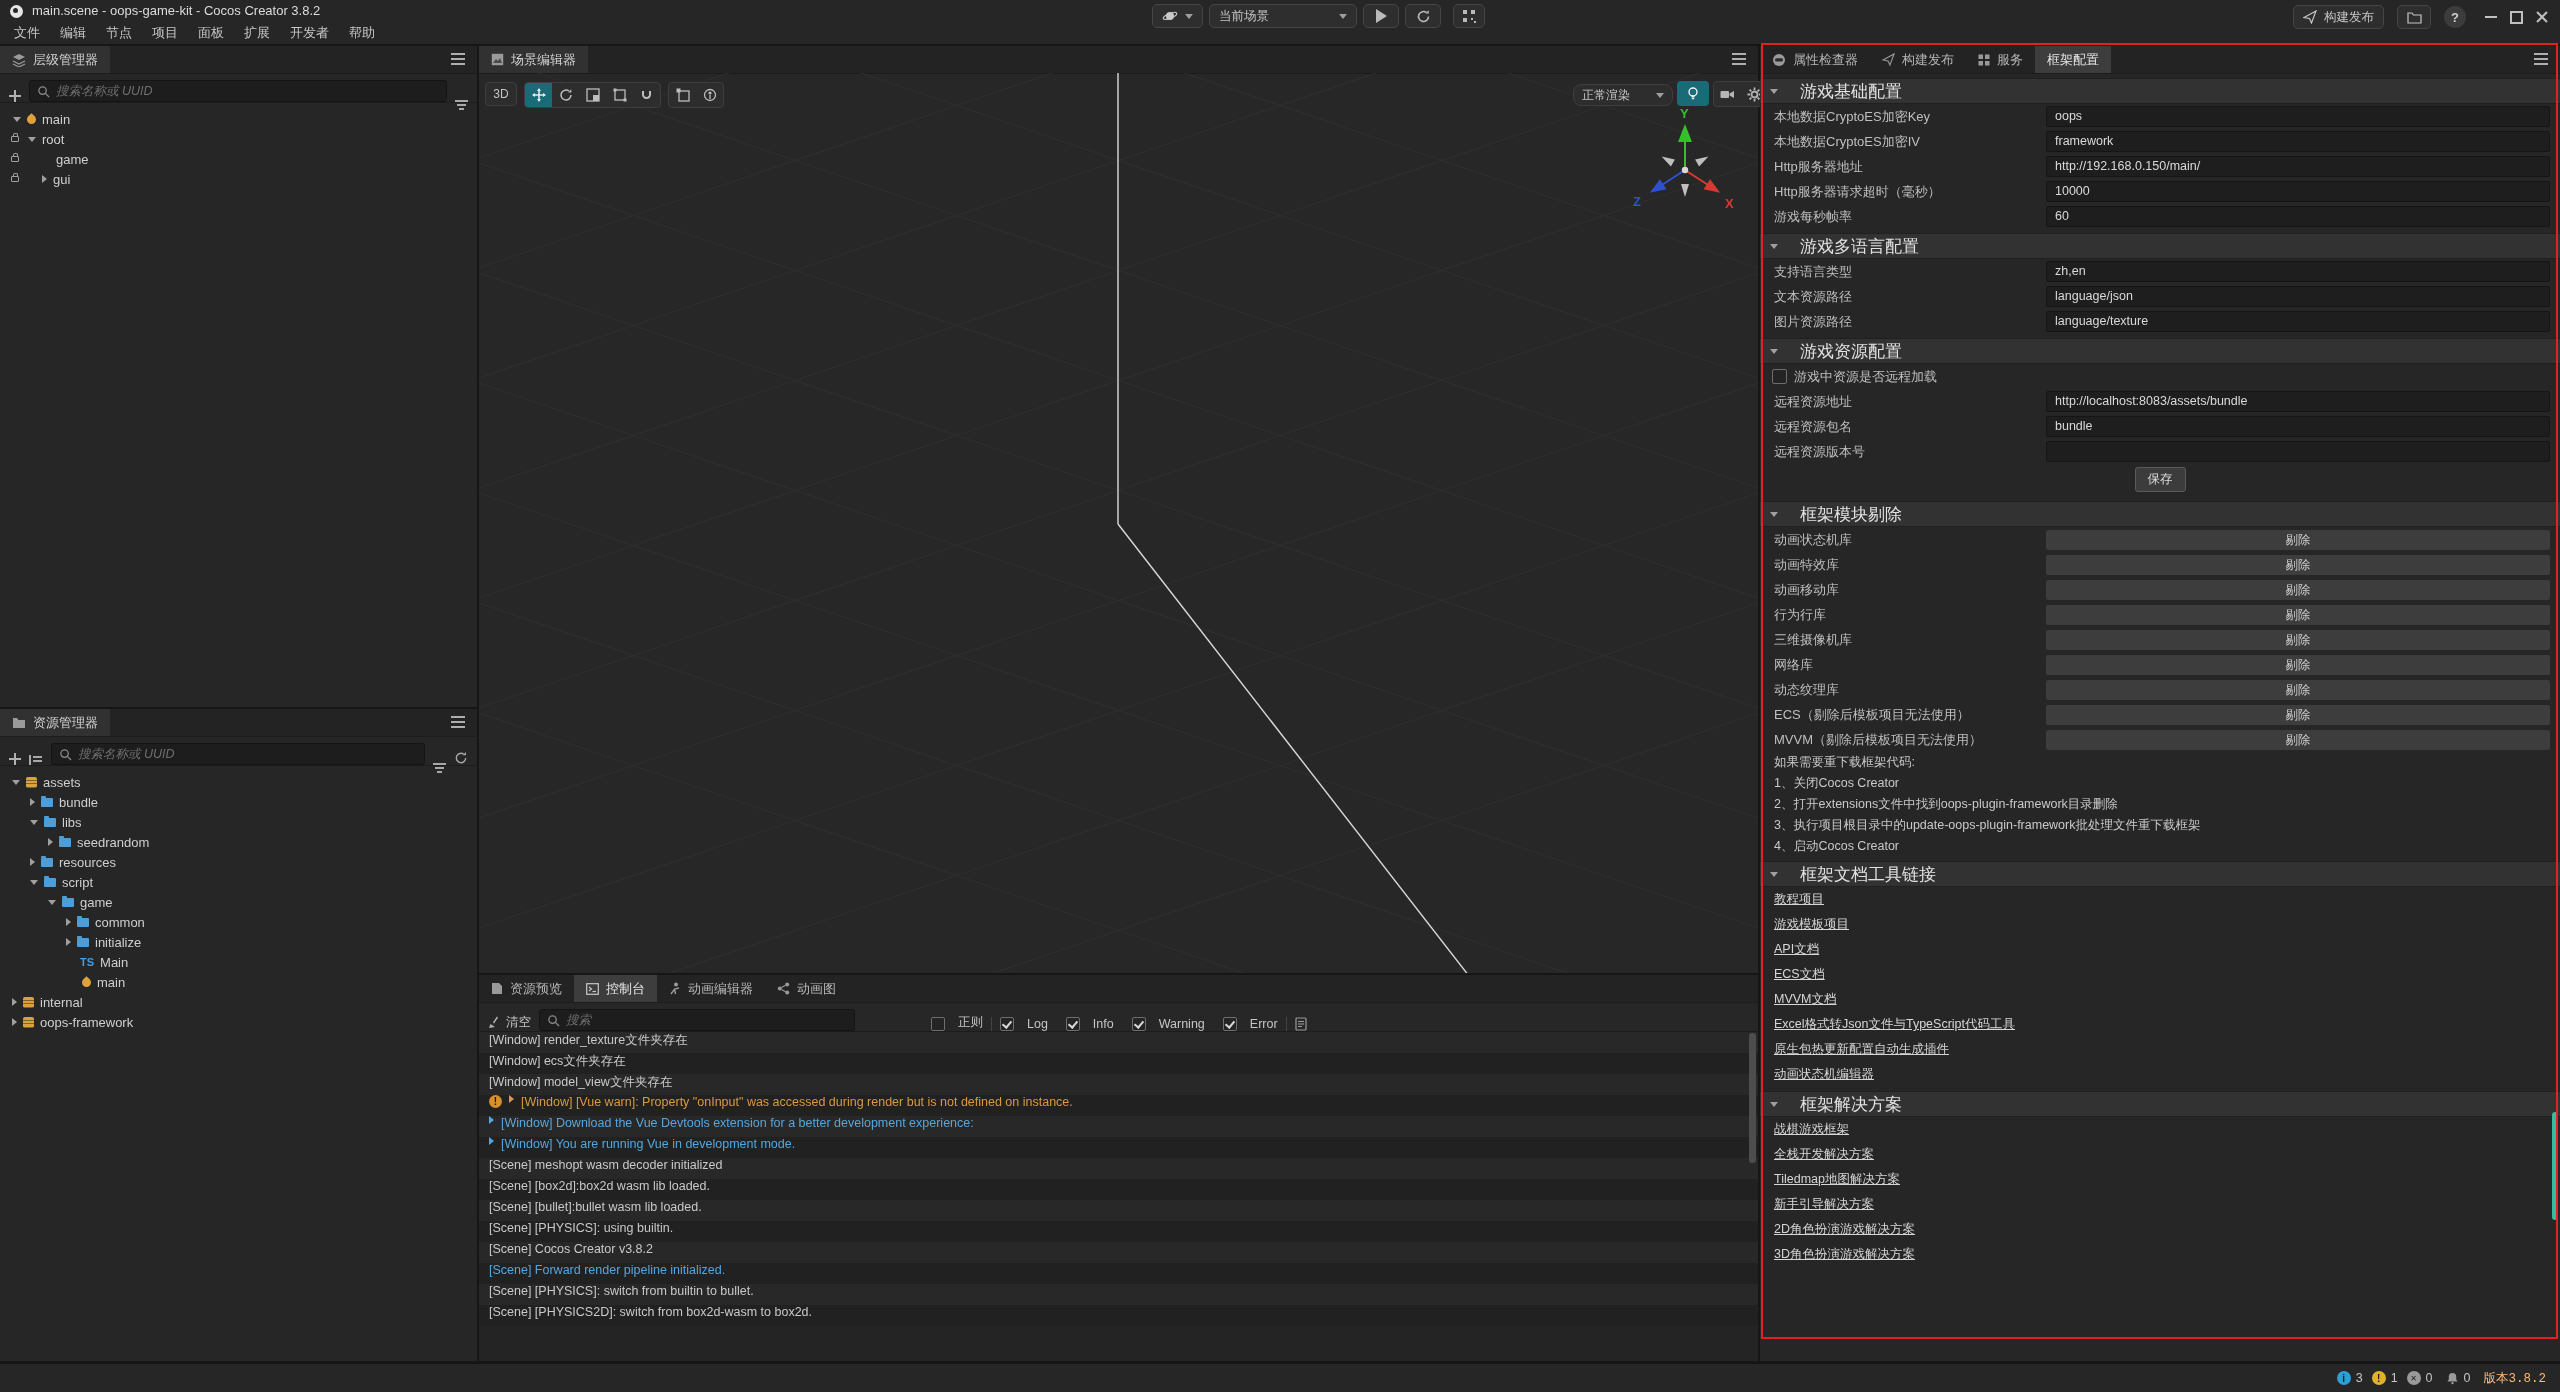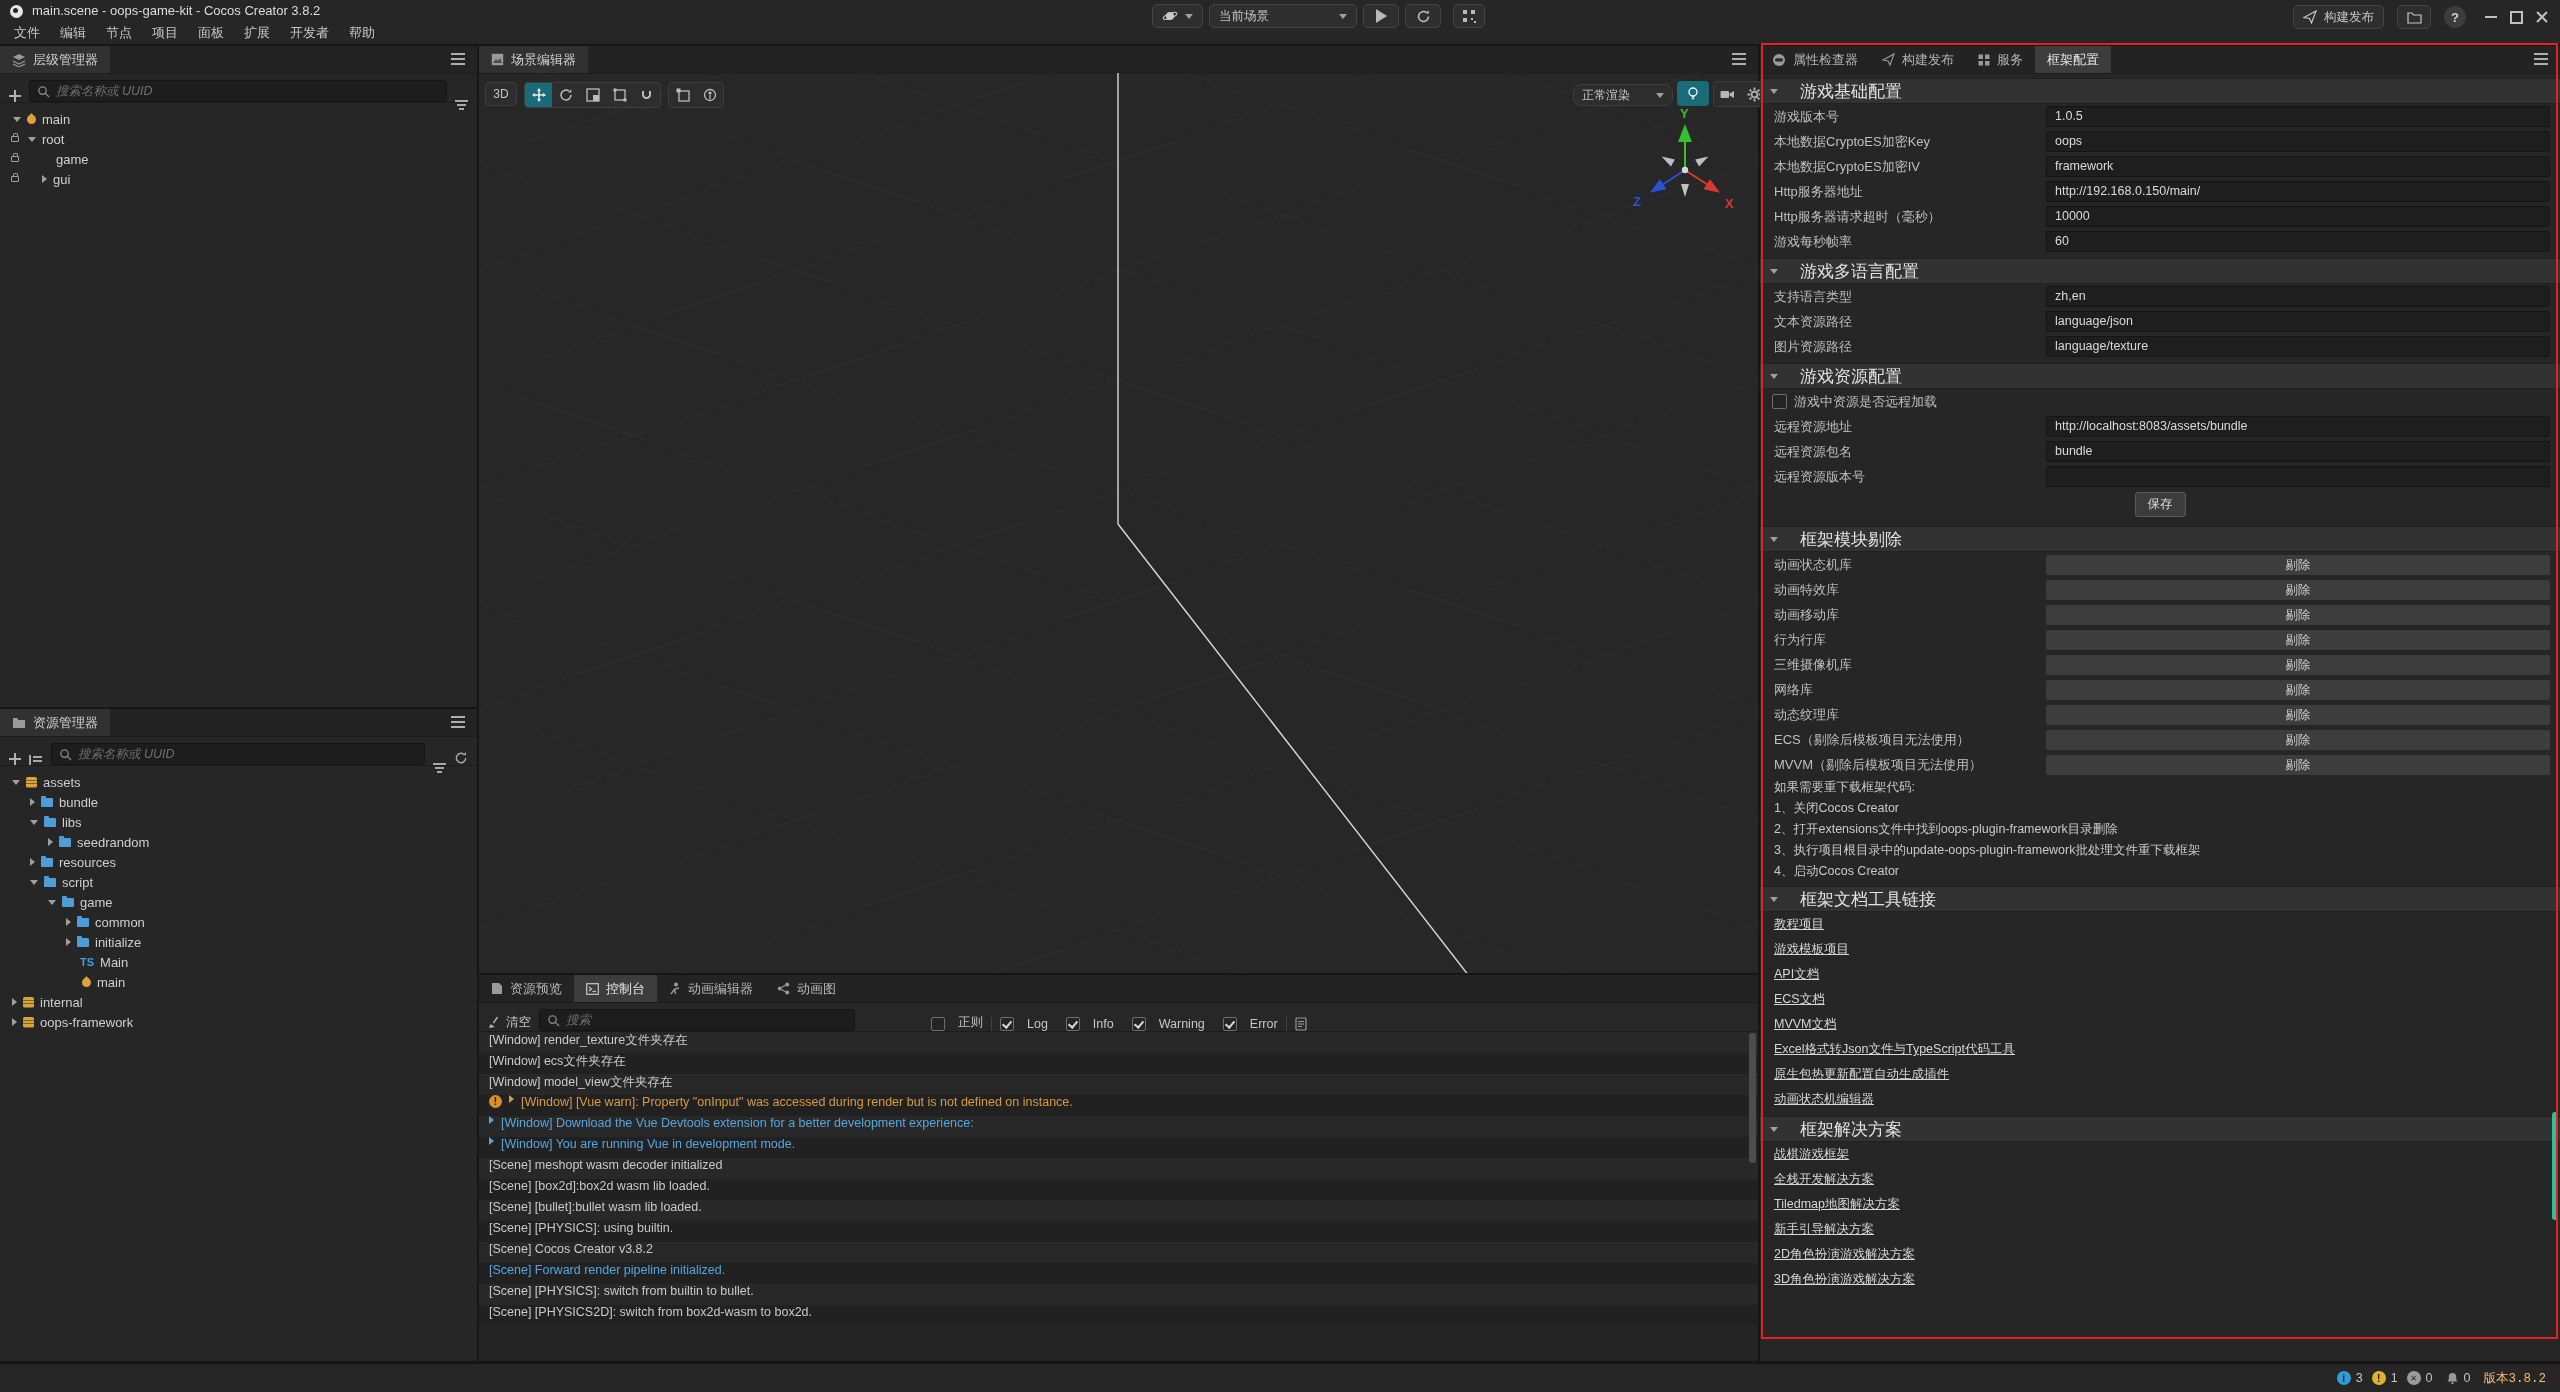--- a/index.html
+++ b/index.html
@@ -660,24 +660,20 @@
       <span class="hamb"></span>
     </div>
 
     <div>
 
       <div class="shead">
           <span class="tri-d"></span>
           <span>游戏基础配置</span>
         </div>
       <div class="frow">
-          <div class="flabel">游戏版本号</div>
-          <div class="finput">1.0.5</div>
-        </div>
-      <div class="frow">
           <div class="flabel">本地数据CryptoES加密Key</div>
           <div class="finput">oops</div>
         </div>
       <div class="frow">
           <div class="flabel">本地数据CryptoES加密IV</div>
           <div class="finput">framework</div>
         </div>
       <div class="frow">
           <div class="flabel">Http服务器地址</div>
           <div class="finput">http://192.168.0.150/main/</div>

